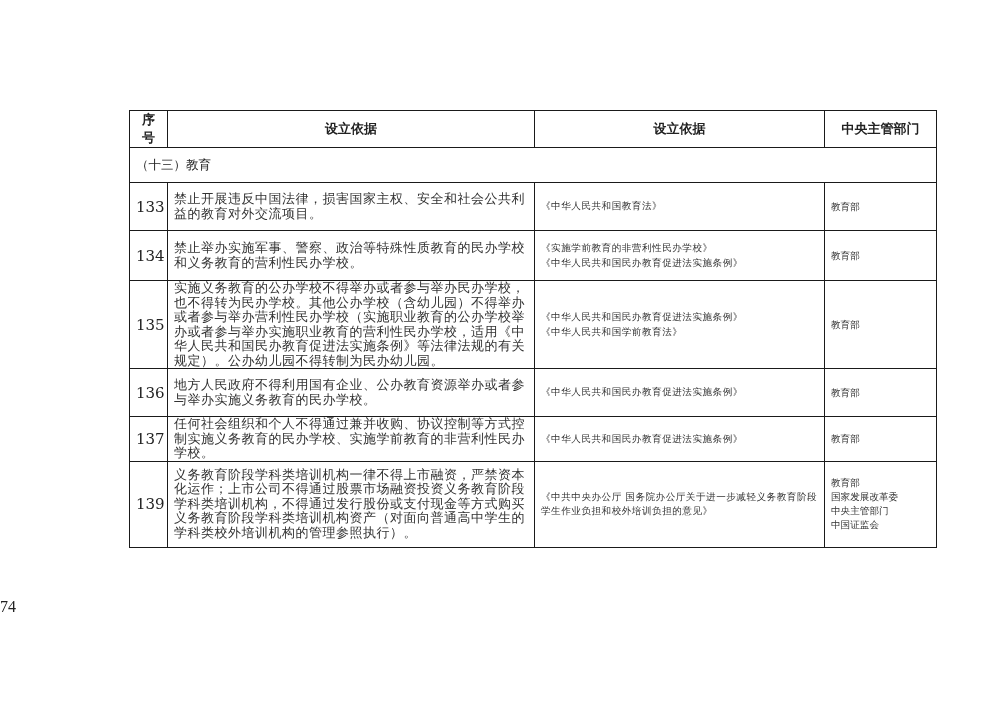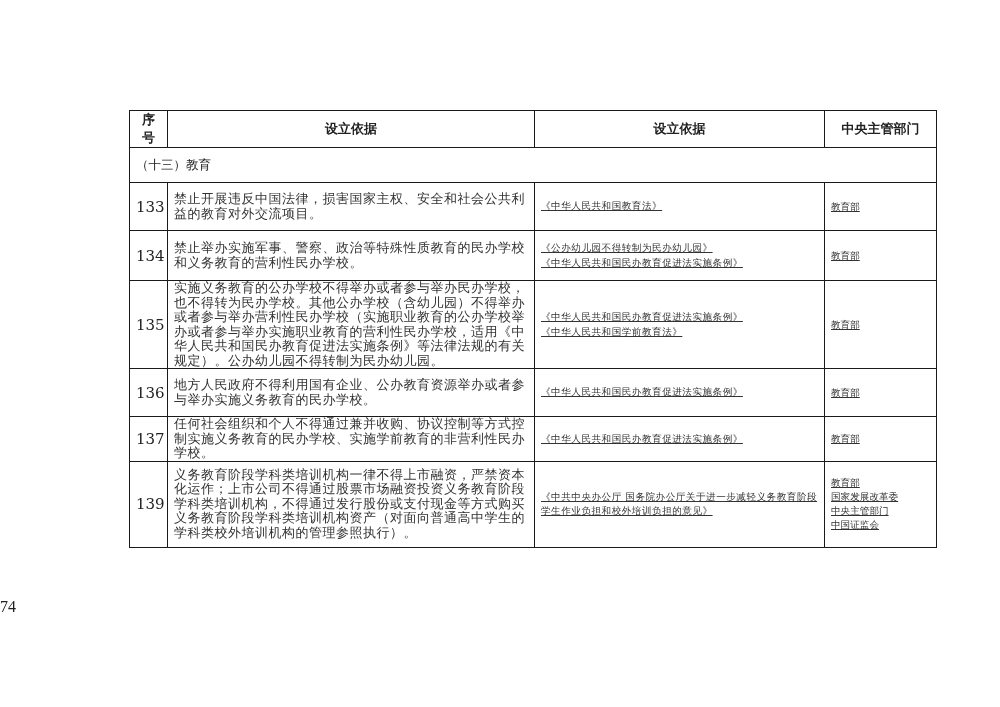--- a/index.html
+++ b/index.html
@@ -33,21 +33,21 @@
     font-weight: normal;
     font-size: 12.5px;
     height: 34px;
     padding-left: 4px;
     text-align: left;
   }
   td.num { text-align: center; font-size: 15px; }
   td.txt { font-size: 13px; line-height: 14.5px; color: #333; letter-spacing: 0.5px; }
   td.basis { font-size: 9.6px; line-height: 14.5px; color: #333; letter-spacing: 0.5px; }
   td.dept { font-size: 9.6px; line-height: 14px; color: #333; }
-  .line { display: block; text-decoration: underline; }
+  .line { display: block; }
   .page-num {
     position: absolute; left: 0; width: 1000px; top: 598px;
     font-size: 16px;
     font-family: "Liberation Serif", "DejaVu Serif", serif;
     color: #222;
   }
 </style>
 </head>
 <body>
 
@@ -79,21 +79,21 @@
         </td>
       <td class="dept">
           <span class="line">教育部</span>
         </td>
     </tr>
 
     <tr style="height:50px">
       <td class="num">134</td>
       <td class="txt">禁止举办实施军事、警察、政治等特殊性质教育的民办学校和义务教育的营利性民办学校。</td>
       <td class="basis">
-        <span class="line">《公办幼儿园不得转制为民办幼儿园》</span>
+        <span class="line">《实施学前教育的非营利性民办学校》</span>
         <span class="line">《中华人民共和国民办教育促进法实施条例》</span>
       </td>
       <td class="dept">
           <span class="line">教育部</span>
         </td>
     </tr>
 
     <tr style="height:85px">
       <td class="num">135</td>
       <td class="txt">实施义务教育的公办学校不得举办或者参与举办民办学校，也不得转为民办学校。其他公办学校（含幼儿园）不得举办或者参与举办营利性民办学校（实施职业教育的公办学校举办或者参与举办实施职业教育的营利性民办学校，适用《中华人民共和国民办教育促进法实施条例》等法律法规的有关规定）。公办幼儿园不得转制为民办幼儿园。</td>

